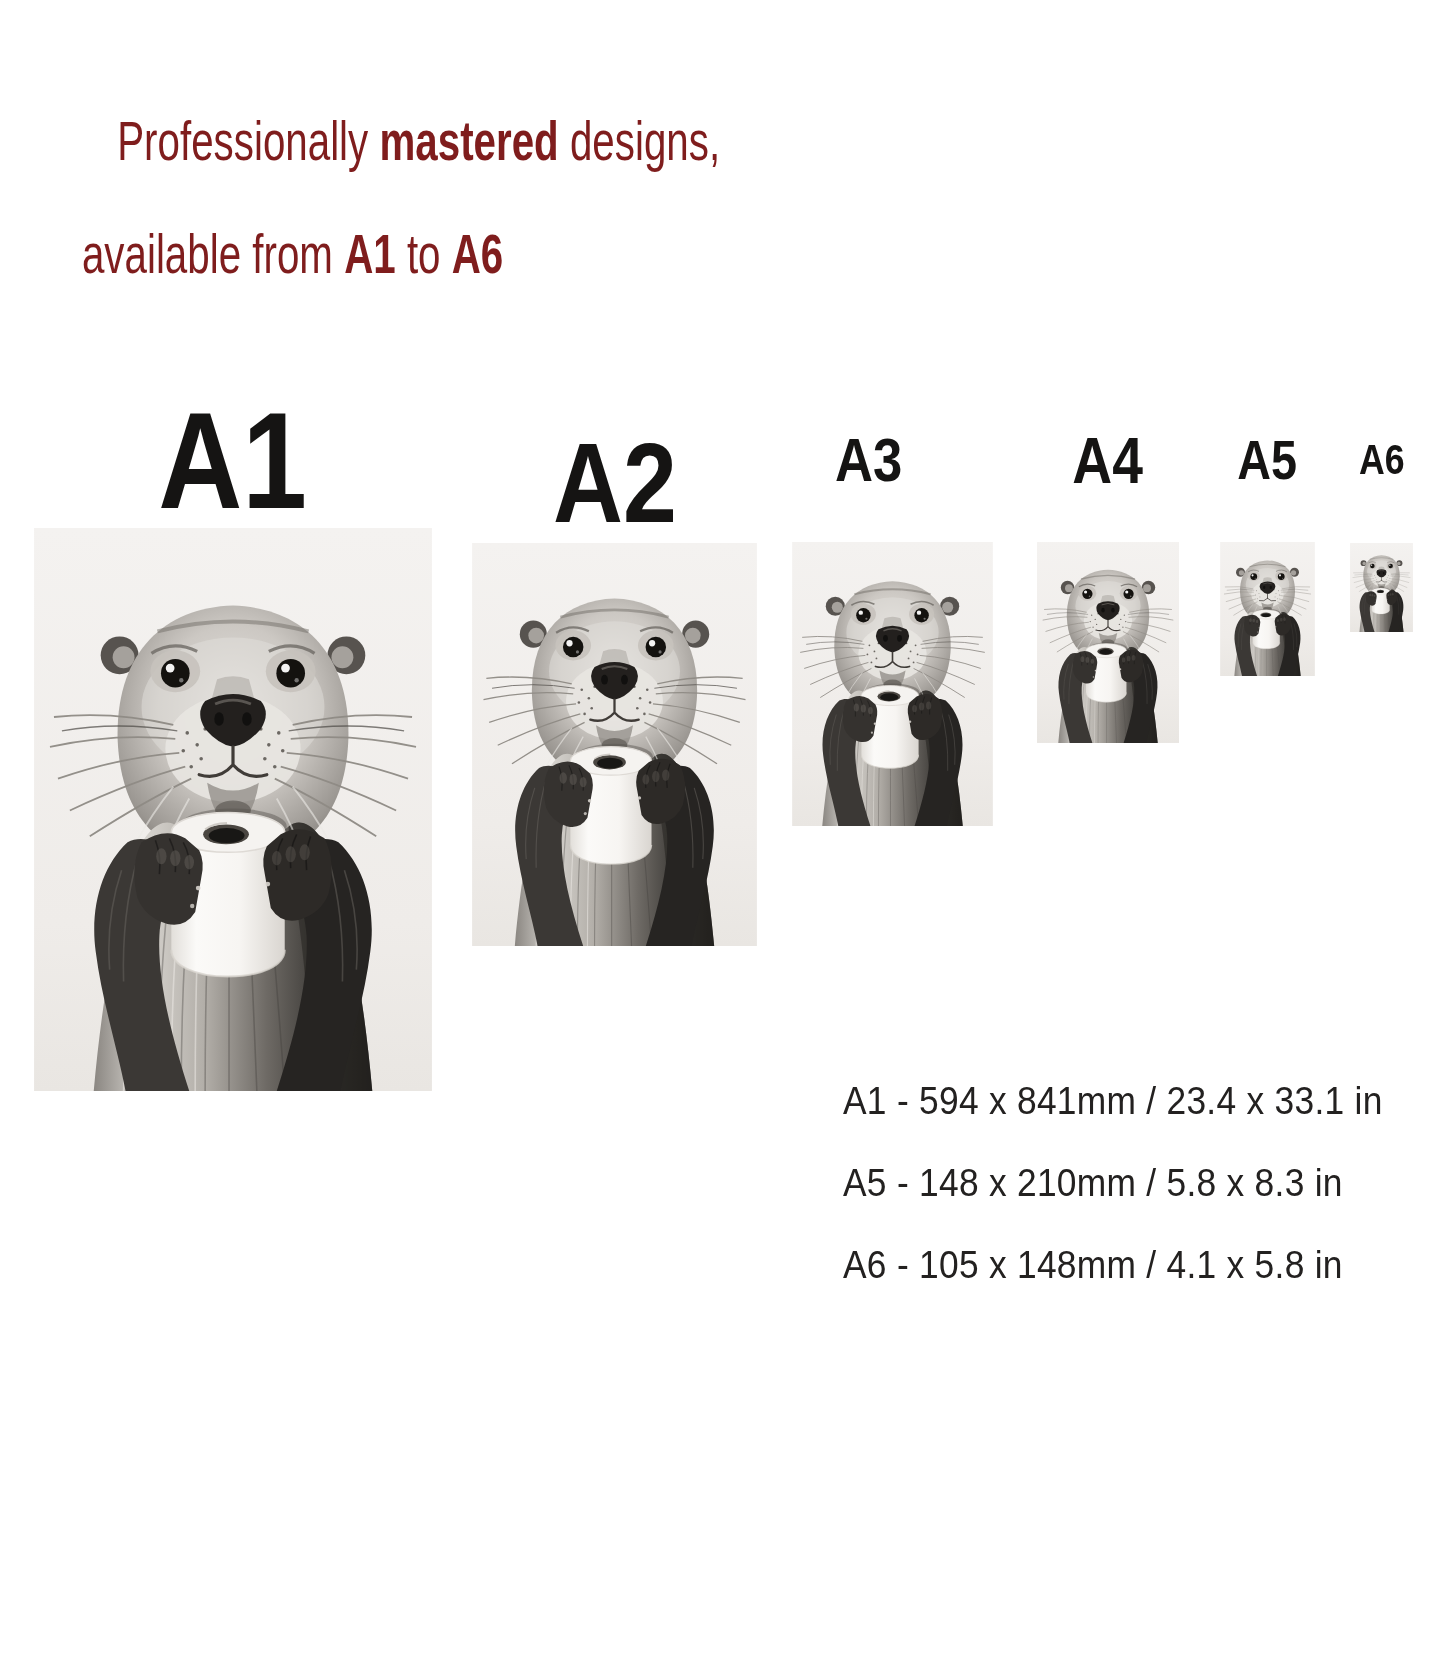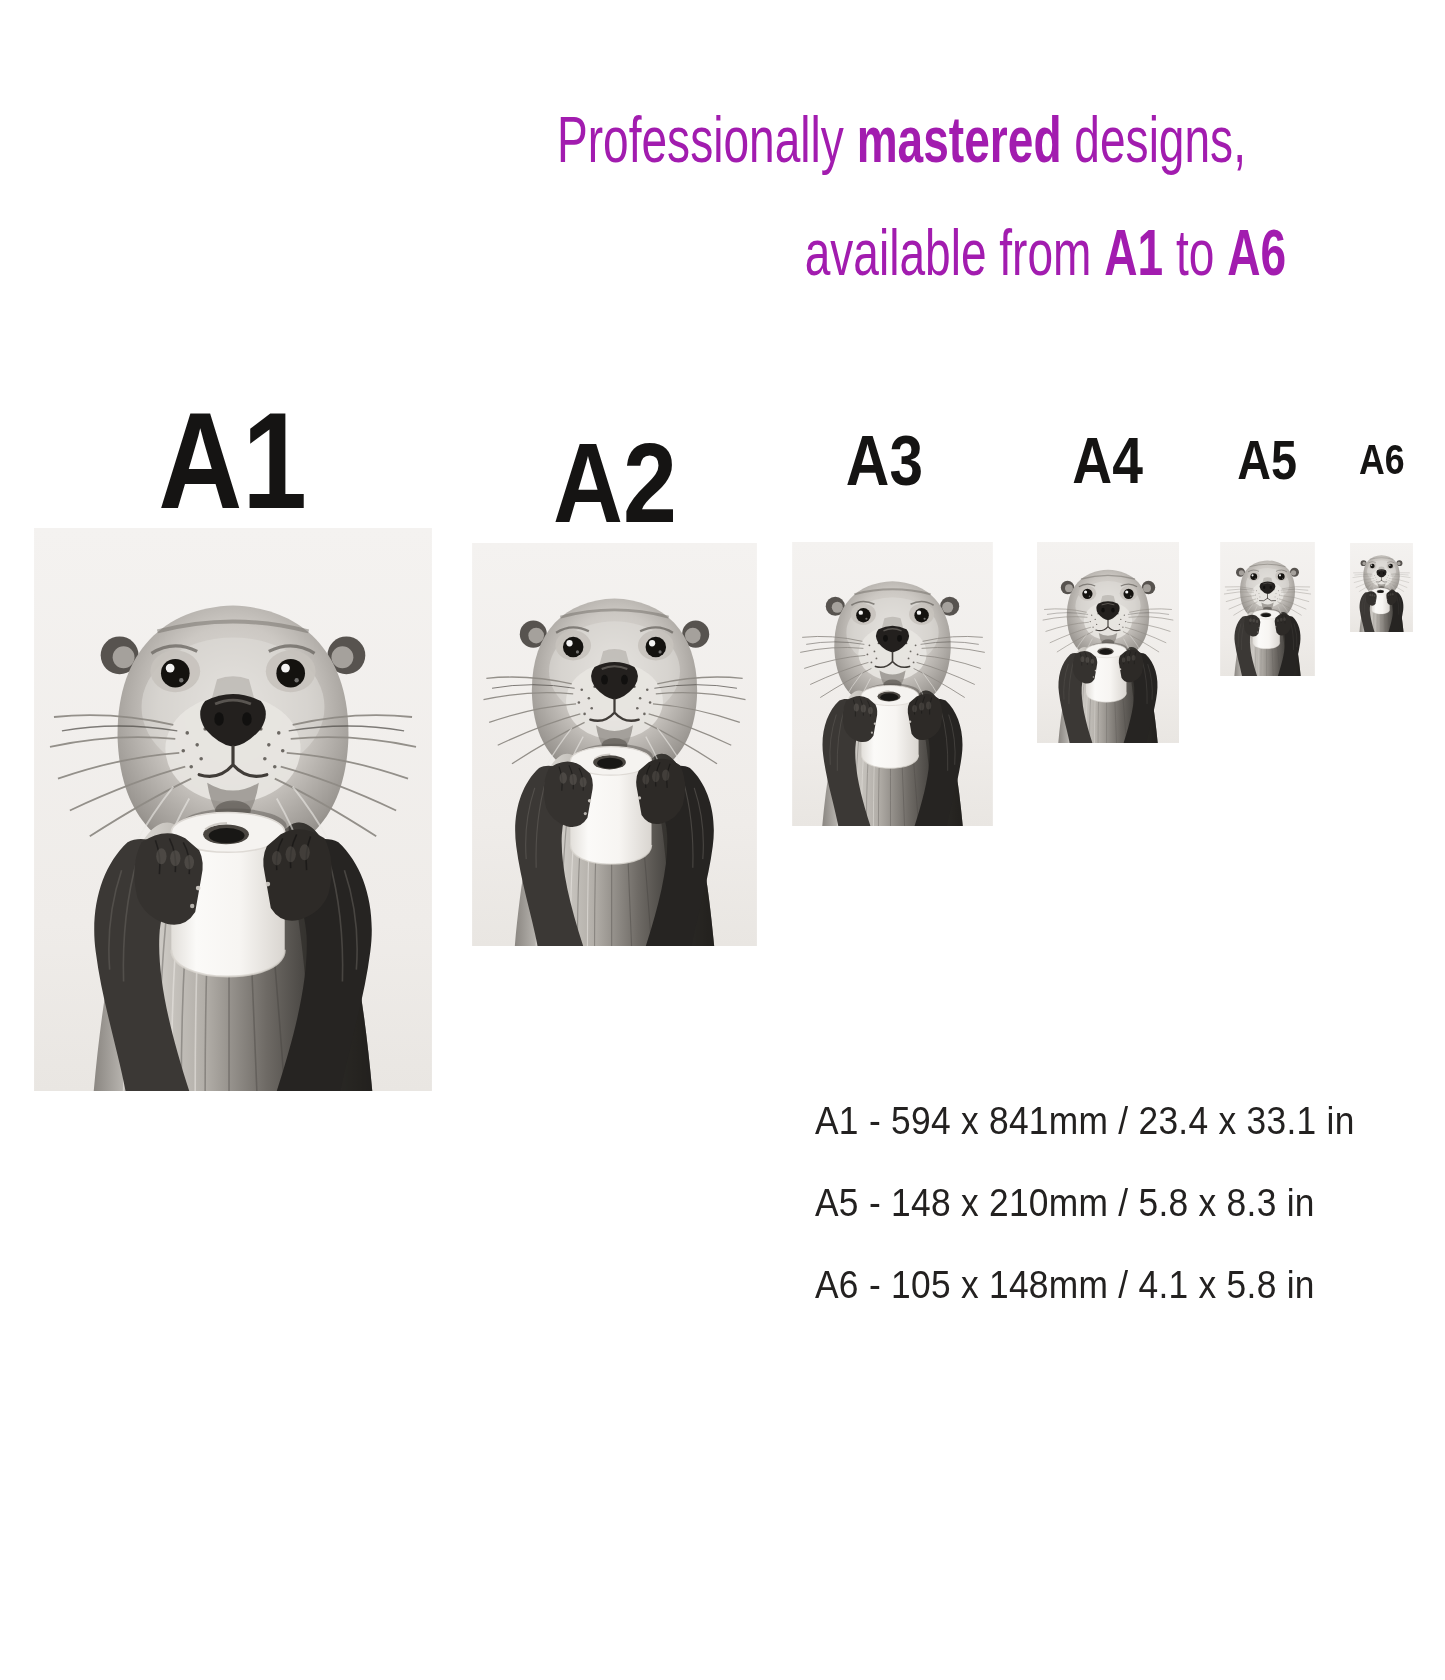--- a/index.html
+++ b/index.html
@@ -1,47 +1,47 @@
 <!DOCTYPE html>
 <html><head>
 <meta charset="utf-8">
 <style>
   html,body{margin:0;padding:0;background:#ffffff;}
   .canvas{
     position:relative;width:1445px;height:1680px;background:#ffffff;overflow:hidden;
     font-family:"Liberation Sans", sans-serif;color:#1c1a19;
   }
   
-  .title{position:absolute;left:0;top:84px;width:1380px;text-align:right;
-         font-size:64px;line-height:113px;font-weight:400;color:#a21caf;}
+  .title{position:absolute;left:0;top:84px;width:1380px;text-align:left;
+         font-size:56px;line-height:113px;font-weight:400;color:#7f1d1d;}
   .t-line{white-space:nowrap;}
   .squeeze-title{display:inline-block;transform:scaleX(0.72);transform-origin:50% 50%;white-space:pre;}
   .title b{font-weight:700;}
   
   .size-label{position:absolute;top:380px;height:160px;display:flex;align-items:center;justify-content:center;
               font-weight:700;color:#151413;line-height:1;}
   .squeeze-label{display:inline-block;transform:scaleX(0.85);transform-origin:50% 50%;}
   .l1{left:34px;width:398px;font-size:137px;}
   .l2{left:472px;width:285px;font-size:114px;align-items:flex-end;}
-  .l3{left:784px;width:201px;font-size:71px;}
+  .l3{left:768px;width:201px;font-size:62px;}
   .l4{left:1037px;width:142px;font-size:65px;align-items:center;}
   .l5{left:1220px;width:95px;font-size:55px;}
   .l6{left:1350px;width:63px;font-size:42px;}
   
   .poster{position:absolute;}
   .poster svg{display:block;width:100%;height:100%;}
   .p1{left:34px;top:528px;width:398px;height:563px;}
   .p2{left:472px;top:543px;width:285px;height:403px;}
   .p3{left:792px;top:542px;width:201px;height:284px;}
   .p4{left:1037px;top:542px;width:142px;height:201px;}
   .p5{left:1220px;top:542px;width:95px;height:134px;}
   .p6{left:1350px;top:543px;width:63px;height:89px;}
   
   .specs{position:absolute;left:815px;top:1080px;font-size:38px;color:#232120;}
-  .spec-row{height:82px;display:flex;align-items:center;}
+  .spec-row{height:82px;display:flex;margin-left:28px;}
   .squeeze-spec{display:inline-block;transform:scaleX(0.93);transform-origin:0 50%;white-space:nowrap;letter-spacing:0.3px;}
   .defs-svg{position:absolute;width:0;height:0;overflow:hidden;}
 </style>
 </head>
 <body>
 
 <div class="canvas">
 
   <header class="title">
     <div class="t-line"><span class="squeeze-title"><span>Professionally </span><b>mastered</b><span> designs,</span></span></div>

